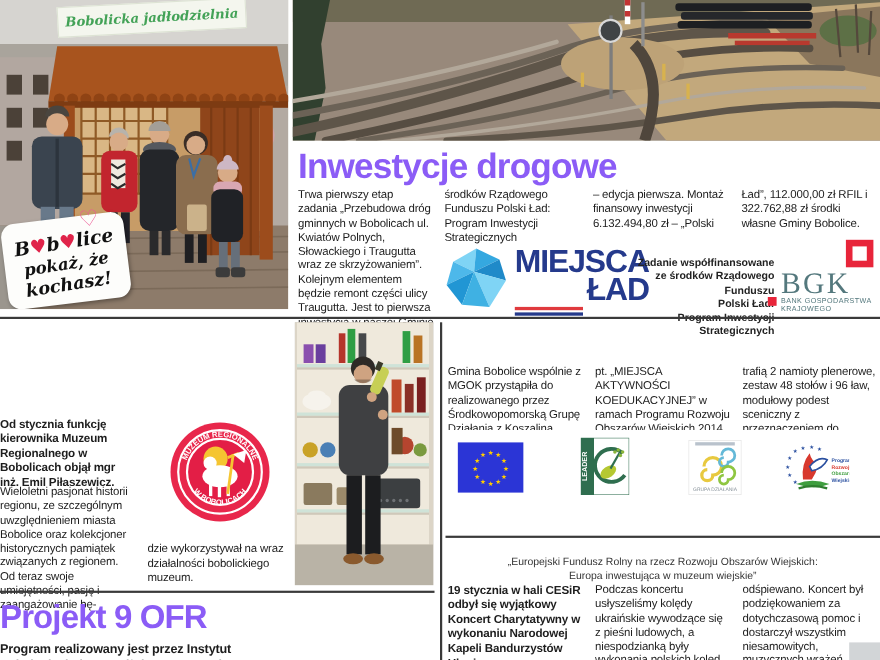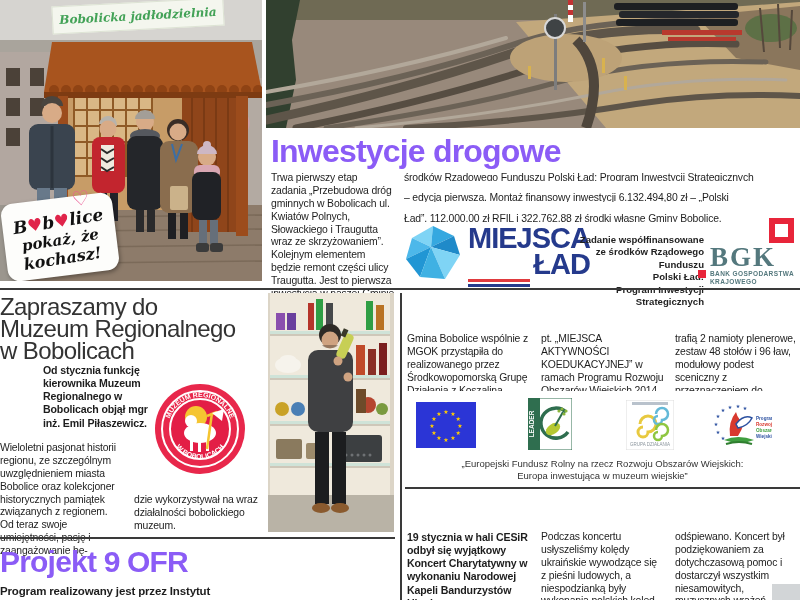--- a/index.html
+++ b/index.html
@@ -33,21 +33,21 @@
   
   .pl-text{color:#253a8c;font-weight:800;line-height:.88;letter-spacing:-1px;}
   .pl-bars div{height:3px;margin-top:2px;}
   .cofinance{font-size:9.6px;font-weight:700;color:#222;text-align:center;line-height:1.3;}
   .bgk-name{font-family:"Liberation Serif",serif;color:#54787d;font-size:27px;letter-spacing:2px;line-height:1;}
   .bgk-sub{color:#54787d;font-size:6.5px;letter-spacing:.4px;line-height:1.25;}
   .bgk-sq{border:6px solid #e8253a;width:13px;height:13px;}
   .bgk-dot{width:8px;height:8px;background:#e8253a;}
   
   .pok-name{color:#0f6166;font-weight:800;font-size:13px;letter-spacing:.4px;}
-  .caption{font-size:9.5px;color:#333;text-align:center;line-height:1.3;}
+  .caption{font-size:9.5px;color:#333;text-align:center;line-height:1.3;margin-top:48px;}
   .graybox{background:#d2d5d7;}
 </style>
 </head>
 <body>
 
 <div class="page">
 
   <div class="photo abs" style="left:0;top:0;width:262px;height:281px;">
     <svg width="262" height="281" viewBox="0 0 262 281">
       <rect x="0" y="0" width="262" height="110" fill="#d6d4d0"></rect>
@@ -226,21 +226,21 @@
       <g fill="#d8b24e">
         <rect x="336" y="58" width="3" height="15"></rect>
           <rect x="358" y="76" width="3" height="14"></rect>
           <rect x="262" y="66" width="3" height="13"></rect>
       </g>
     </svg>
   </div>
 
   <div class="abs h-bold" style="left:271px;top:133px;font-size:32px;">Inwestycje drogowe</div>
   <div class="abs body-txt" style="left:271px;top:172px;width:124px;height:112px;">Trwa pierwszy etap zadania „Przebudowa dróg gminnych w Bobolicach ul. Kwiatów Polnych, Słowackiego i Traugutta wraz ze skrzyżowaniem”. Kolejnym elementem będzie remont części ulicy Traugutta. Jest to pierwsza inwestycja w naszej Gminie realizowane ze</div>
-  <div class="abs cols" style="left:404px;top:172px;width:394px;height:50px;flex-direction:column;">
+  <div class="abs cols" style="left:404px;top:172px;width:394px;height:50px;">
     <div class="body-txt">środków Rządowego Funduszu Polski Ład: Program Inwestycji Strategicznych</div>
     <div class="body-txt">– edycja pierwsza.  Montaż finansowy inwestycji 6.132.494,80 zł – „Polski</div>
     <div class="body-txt">Ład”, 112.000,00 zł RFIL i 322.762,88 zł środki własne Gminy Bobolice.</div>
   </div>
 
   <div class="abs" style="left:402px;top:224px;width:62px;height:58px;">
     <svg width="62" height="58" viewBox="0 0 62 58">
       <polygon points="31,2 10,14 29,23" fill="#7fd4f5"></polygon>
       <polygon points="31,2 52,12 29,23" fill="#35a8e0"></polygon>
       <polygon points="10,14 4,35 29,23" fill="#4db8ea"></polygon>
@@ -257,40 +257,35 @@
       <div style="background:#e03a3e;"></div>
       <div style="background:#253a8c;"></div>
     </div>
   </div>
   <div class="abs cofinance" style="left:560px;top:234px;width:144px;text-align:right;">
     <div>Zadanie współfinansowane</div>
     <div>ze środków Rządowego Funduszu</div>
     <div>Polski Ład:</div>
     <div>Program Inwestycji Strategicznych</div>
   </div>
-  <div class="abs" style="left:706px;top:218px;width:94px;height:66px;font-weight:bold;">
+  <div class="abs" style="left:706px;top:218px;width:94px;height:66px;">
     <div class="bgk-sq abs" style="right:6px;top:0;"></div>
     <div class="bgk-name abs" style="left:4px;top:26px;">BGK</div>
     <div class="bgk-sub abs" style="left:4px;top:52px;">
       <div>BANK GOSPODARSTWA</div>
       <div>KRAJOWEGO</div>
     </div>
     <div class="bgk-dot abs" style="left:-8px;top:52px;"></div>
   </div>
 
   <div class="abs rule" style="left:0;top:288px;width:800px;height:2px;"></div>
 
   <div class="abs rule" style="left:400px;top:293px;width:2px;height:307px;"></div>
 
-  <div class="abs h-light" style="left:0px;top:296px;font-size:24px;line-height:22px;">
-    <div>Zapraszamy do</div>
-    <div>Muzeum Regionalnego</div>
-    <div>w Bobolicach</div>
-  </div>
-  <div class="abs body-txt bold" style="left:0px;top:364px;width:122px;margin-left:43px;">Od stycznia funkcję kierownika Muzeum Regionalnego w Bobolicach objął mgr inż. Emil Piłaszewicz.</div>
+  <div class="abs body-txt bold" style="left:0px;top:380px;width:122px;">Od stycznia funkcję kierownika Muzeum Regionalnego w Bobolicach objął mgr inż. Emil Piłaszewicz.</div>
   <div class="abs body-txt" style="left:0px;top:442px;width:122px;height:96px;">Wieloletni pasjonat historii regionu, ze szczególnym uwzględnieniem miasta Bobolice oraz kolekcjoner historycznych pamiątek związanych z regionem. Od teraz swoje umiejętności, pasję i zaangażowanie bę-</div>
   <div class="abs body-txt" style="left:134px;top:494px;width:126px;">dzie wykorzystywał na wraz działalności bobolickiego muzeum.</div>
 
   <div class="abs" style="left:154px;top:383px;width:92px;height:92px;">
     <svg width="92" height="92" viewBox="0 0 92 92">
       <defs>
         <path id="arcTop" d="M 14,46 A 32,32 0 0 1 78,46"></path>
         <path id="arcBot" d="M 16,46 A 30,30 0 0 0 76,46"></path>
       </defs>
       <circle cx="46" cy="46" r="45" fill="#e8274b"></circle>

